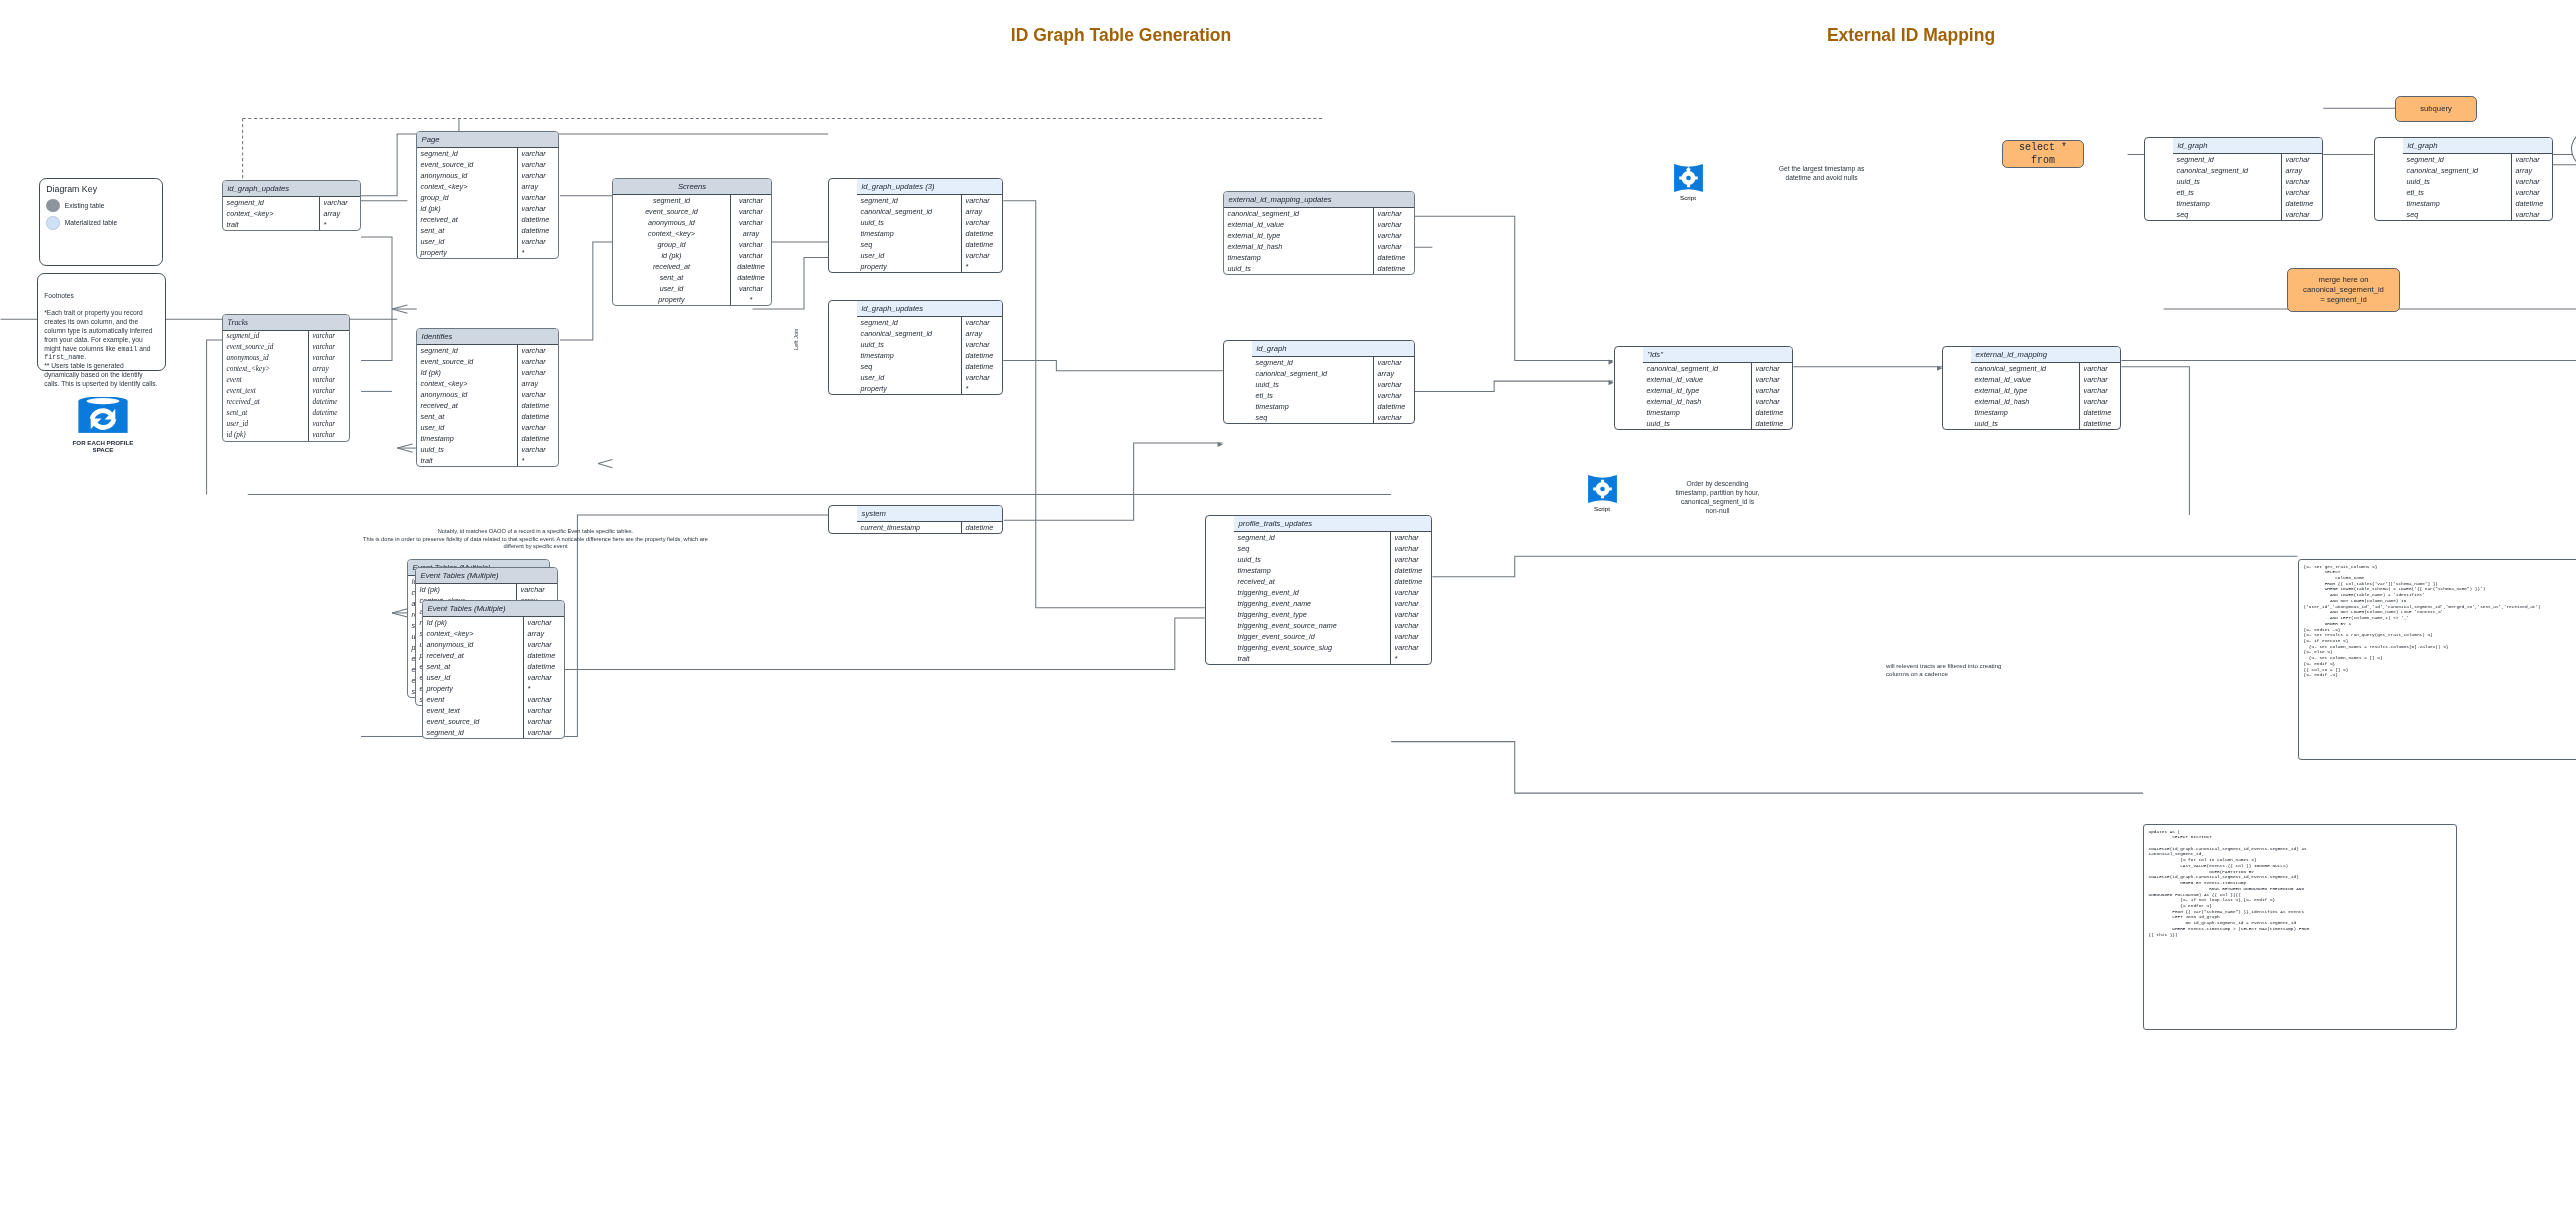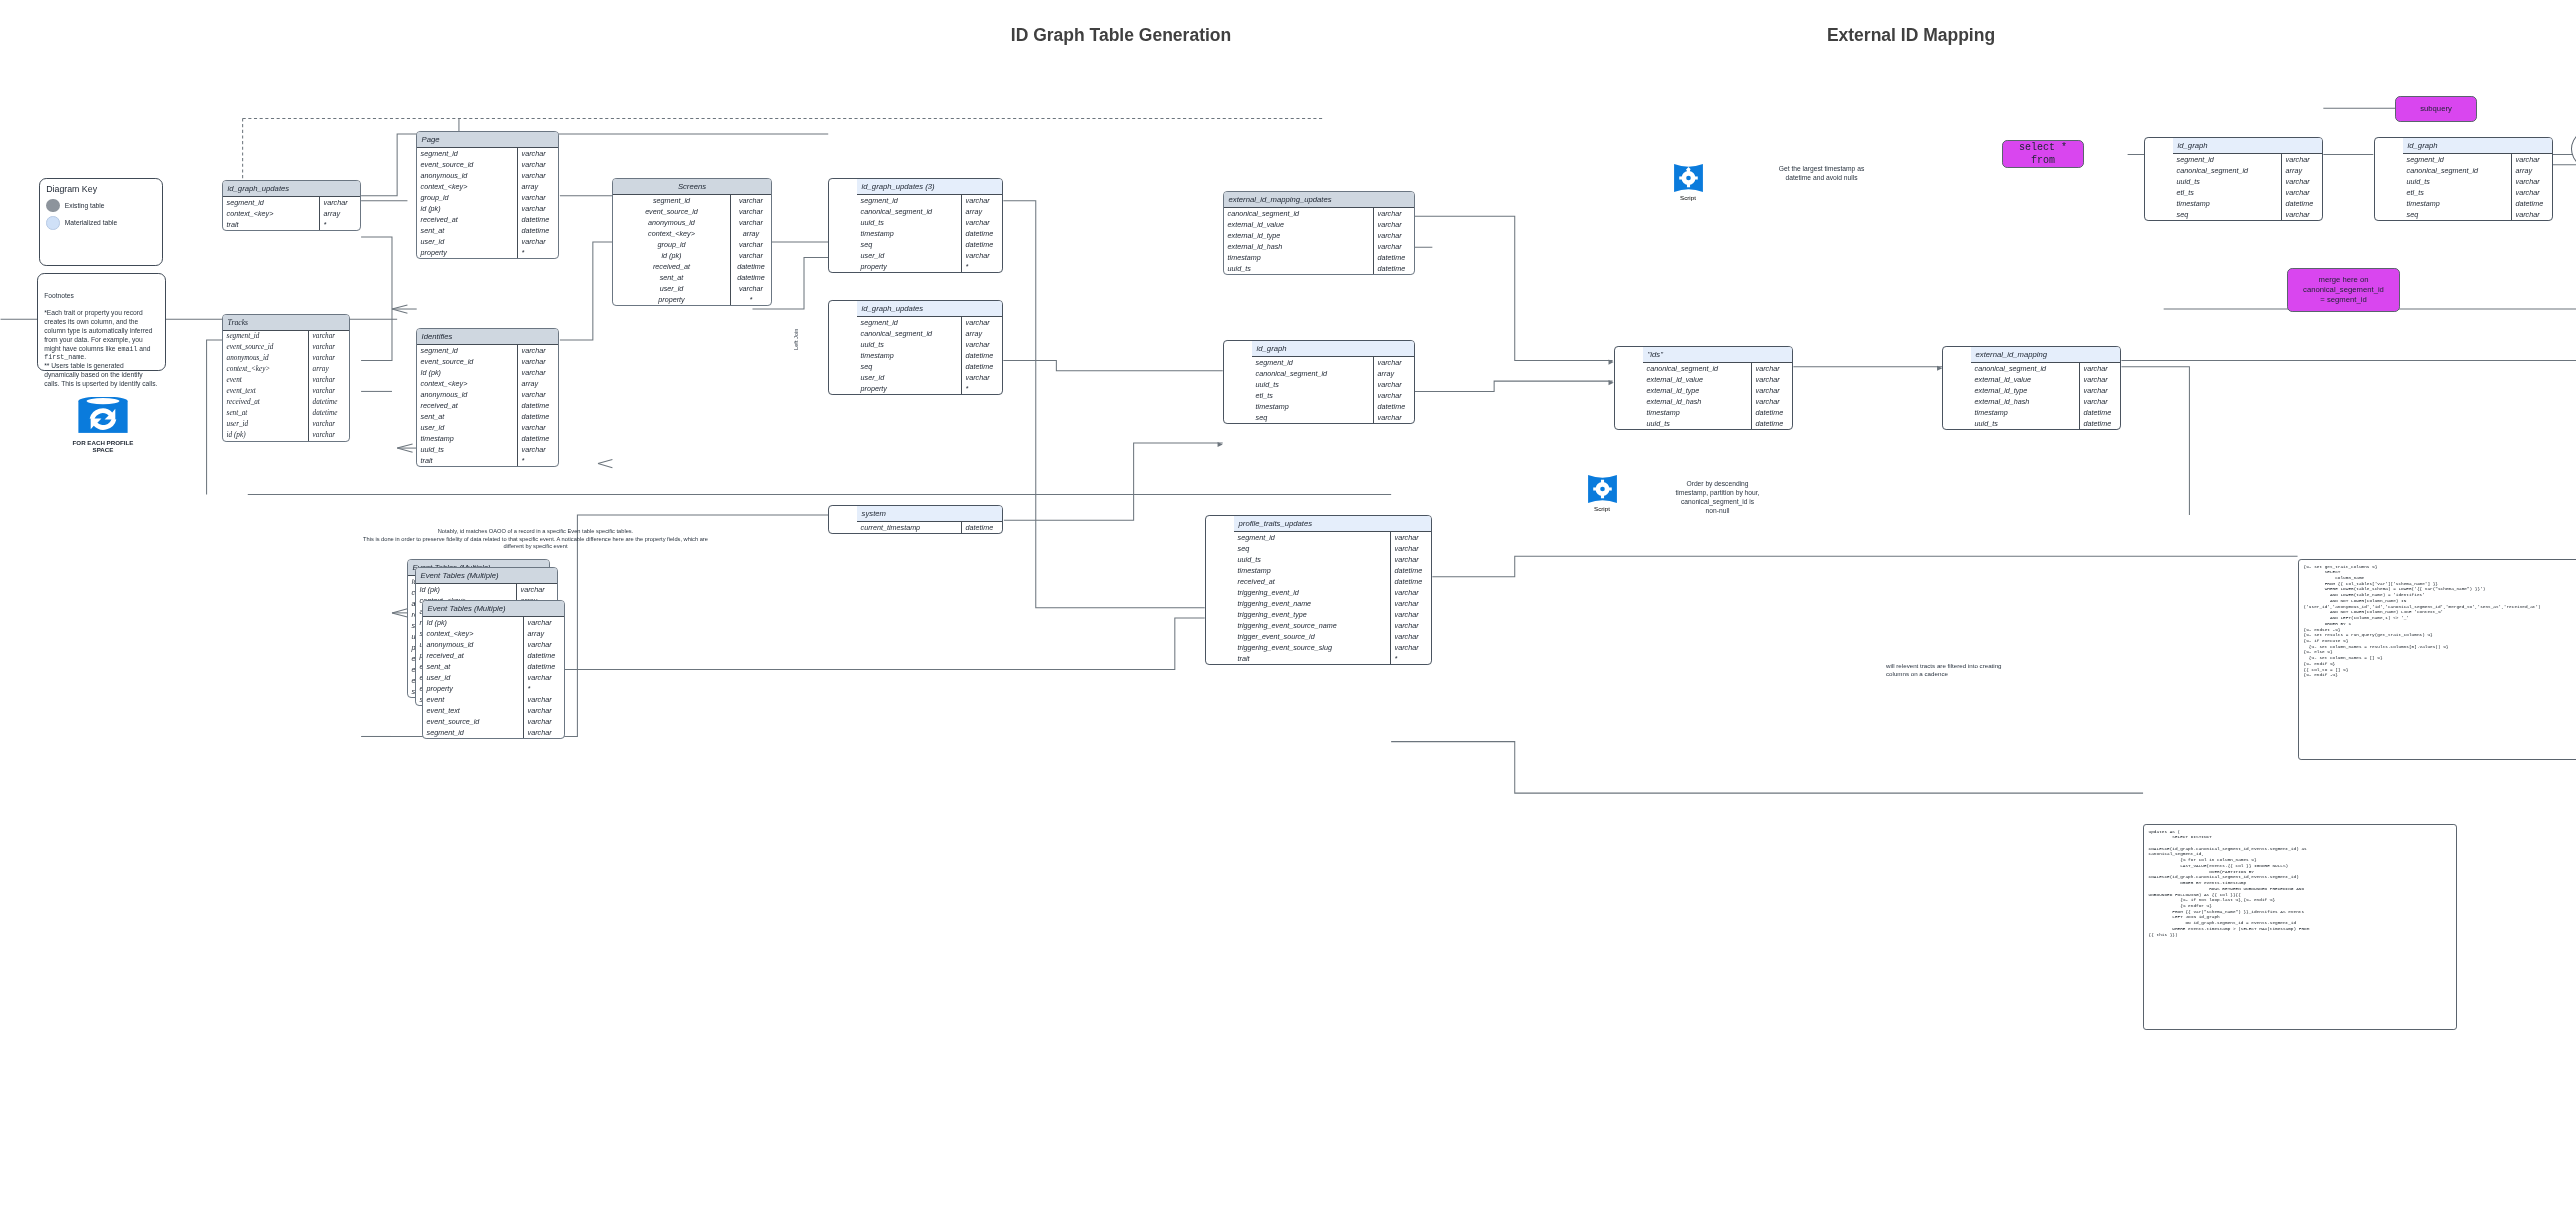--- a/index.html
+++ b/index.html
@@ -6,21 +6,21 @@
   html, body { margin:0; padding:0; background:#ffffff; }
   body {
     width:3356px; height:1217px; position:relative; overflow:hidden;
     font-family:"Liberation Sans", sans-serif; color:#1c2430;
   }
   .canvas { position:absolute; inset:0; }
   svg.wires { position:absolute; left:0; top:0; width:3356px; height:1217px; pointer-events:none; }
 
   
   .sec-title {
-    position:absolute; font-size:17.5px; font-weight:bold; color:#404040;
+    position:absolute; font-size:17.5px; font-weight:bold; color:#a16207;
     white-space:nowrap; transform:translateX(-50%);
   }
 
   
   .tbl {
     position:absolute; border:1px solid #6b7682; border-radius:4.1px;
     background:#fff; overflow:hidden; font-style:italic;
   }
   .tbl .hdr {
     font-size:7.7px; padding:2.6px 4.6px; font-style:italic;
@@ -33,21 +33,21 @@
   .tbl .col { display:flex; flex-direction:column; }
   .tbl .col.c1 { flex:1 1 auto; border-right:1px solid #444c55; }
   .tbl .col.c2 { flex:0 0 auto; min-width:40px; }
   .tbl .cell {
     padding:1px 3.6px; line-height:1.25; white-space:nowrap;
     font-style:italic; font-size:7.2px; min-height:9.8px;
   }
 
   
   .pill {
-    position:absolute; border:1px solid #5a636d; border-radius:5.2px; background:#d946ef;
+    position:absolute; border:1px solid #5a636d; border-radius:5.2px; background:#fdba74;
     display:flex; align-items:center; justify-content:center; text-align:center;
     font-size:7.7px; padding:2.1px 4.1px; line-height:1.3; white-space:pre-line;
   }
   .pill.mono { font-family:"Liberation Mono", monospace; font-size:10px; }
   .ellipse {
     position:absolute; border:1px solid #5a636d; border-radius:50%; background:#fff;
     display:flex; align-items:center; justify-content:center; font-size:8.2px;
   }
 
   

